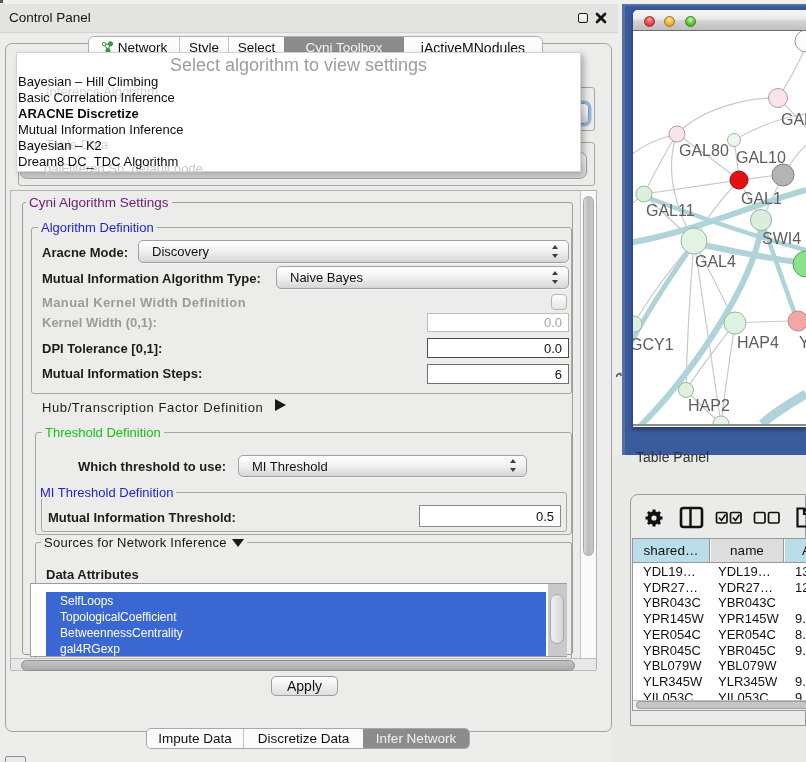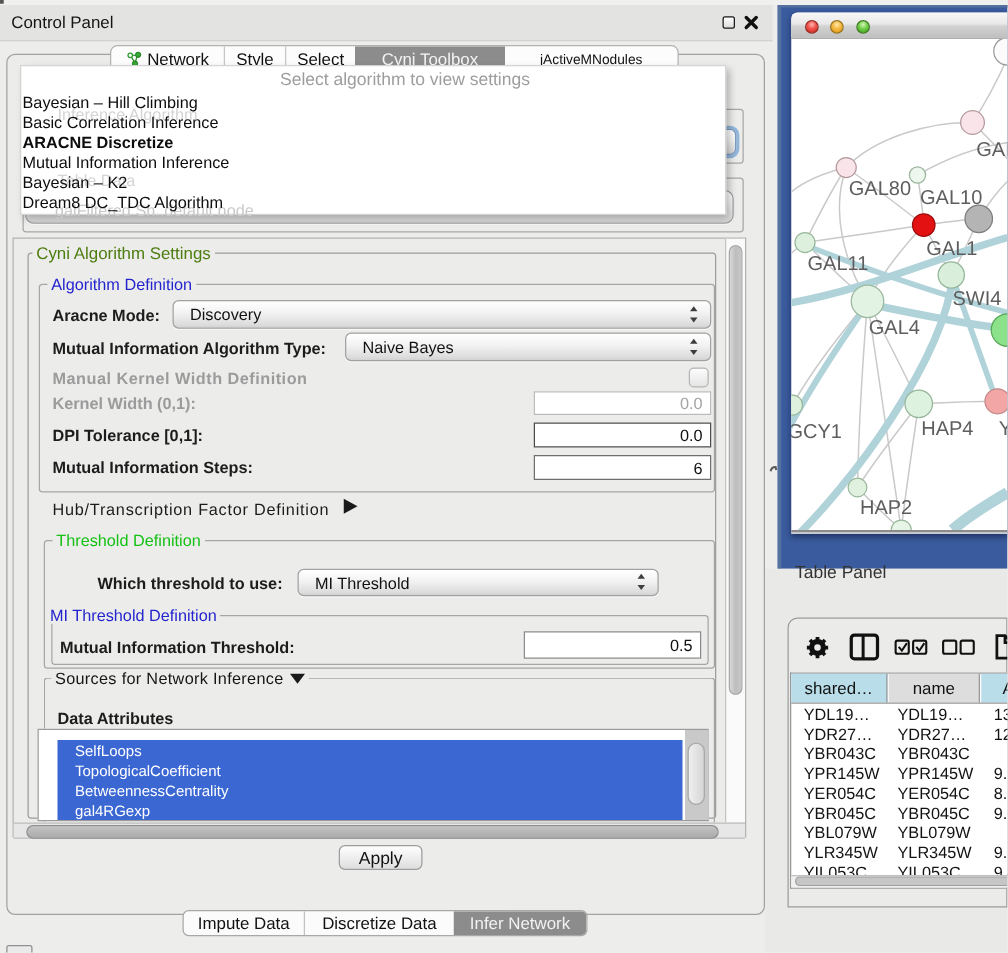--- a/index.html
+++ b/index.html
@@ -42,36 +42,36 @@
       <path d="M3.5 3.5 L9 3 M9 3 L7 9.5 M3.5 3.5 L7 9.5" stroke="#2c8f2c" stroke-width="1" fill="none"></path>
       <circle cx="3.2" cy="3.2" r="1.8" fill="#fff" stroke="#2f9e2f" stroke-width="1"></circle>
       <circle cx="9.5" cy="2.8" r="2.1" fill="#35a835" stroke="#1d7a1d" stroke-width=".8"></circle>
       <circle cx="7" cy="9.8" r="2.1" fill="#35a835" stroke="#1d7a1d" stroke-width=".8"></circle>
     </svg>
     <span style="font-size:13.5px;color:#111;">Network</span>
   </div>
   <div style="width:48px;display:flex;align-items:center;justify-content:center;border-right:1px solid #c6c6c6;font-size:13.5px;color:#111;">Style</div>
   <div style="width:55px;display:flex;align-items:center;justify-content:center;font-size:13.5px;color:#111;">Select</div>
   <div style="width:120px;display:flex;align-items:center;justify-content:center;background:#8c8c8c;color:#f4f4f4;font-size:13.5px;">Cyni Toolbox</div>
-  <div style="flex:1;display:flex;align-items:center;justify-content:center;font-size:11px;color:#111;">jActiveMNodules</div>
+  <div style="flex:1;display:flex;align-items:center;justify-content:center;font-size:14px;color:#111;">jActiveMNodules</div>
 </div>
 
 <div class="ab gbox" style="left:18px;top:87px;width:577px;height:44px;"></div>
 <div class="ab combo" style="left:20px;top:103px;width:569px;height:21px;box-shadow:0 0 0 2.5px rgba(88,148,208,.62);border-color:#7a9cc2;"></div>
 
 <div class="ab gbox" style="left:18px;top:142px;width:577px;height:44px;"></div>
 <div class="ab combo" style="left:20px;top:152px;width:567px;height:27px;border-radius:7px;"></div>
 
 <div class="ab" style="left:10px;top:190px;width:587px;height:480px;border:1px solid #b3b3b3;background:#ececeb;"></div>
 
 <div class="ab" style="left:580px;top:191px;width:16px;height:467px;background:#fafafa;border-left:1px solid #c4c4c4;"></div>
 <div class="ab" style="left:582.5px;top:196px;width:11px;height:360px;background:linear-gradient(90deg,#d8d8d8,#bdbdbd 50%,#c8c8c8);border:1px solid #a8a8a8;border-radius:6px;"></div>
 
 <div class="ab gbox" style="left:22px;top:202px;width:551px;height:453px;border-color:#9d9d9d;"></div>
-<div class="ab gtit" style="left:26px;top:196px;color:#4d7c0f;font-size:13.5px;">Cyni Algorithm Settings</div>
+<div class="ab gtit" style="left:26px;top:196px;color:#701a75;font-size:13.5px;">Cyni Algorithm Settings</div>
 
 <div class="ab gbox" style="left:31px;top:227px;width:541px;height:167px;"></div>
 <div class="ab gtit" style="left:38px;top:221px;color:#2424cf;">Algorithm Definition</div>
 
 <div class="ab lbl b" style="left:42px;top:245px;">Aracne Mode:</div>
 <div class="ab combo" style="left:138px;top:240px;width:431px;height:23px;">
     <span class="ct">Discovery</span>
     <span class="arr"></span>
   </div>
 <div class="ab lbl b" style="left:42px;top:271px;">Mutual Information Algorithm Type:</div>
@@ -123,21 +123,21 @@
 <div class="ab" style="left:146px;top:708px;width:324px;height:21px;background:#fbfbfb;border:1px solid #a8a8a8;border-radius:5px;overflow:hidden;display:flex;margin-top:20px;">
   <div style="width:96px;display:flex;align-items:center;justify-content:center;border-right:1px solid #c2c2c2;font-size:13.5px;color:#111;">Impute Data</div>
   <div style="width:119px;display:flex;align-items:center;justify-content:center;font-size:13.5px;color:#111;">Discretize Data</div>
   <div style="flex:1;display:flex;align-items:center;justify-content:center;background:#8c8c8c;color:#f2f2f2;font-size:13.5px;">Infer Network</div>
 </div>
 
 <div class="ab" style="left:16px;top:52px;width:565px;height:120px;background:#fff;border:1px solid #d4d4d4;box-shadow:3px 3px 6px rgba(0,0,0,.28);"></div>
 <div class="ab" style="left:46px;top:84px;font-size:13px;color:#d4d4d4;">Inference Algorithm</div>
 <div class="ab" style="left:46px;top:137px;font-size:13px;color:#d4d4d4;">Table Data</div>
 <div class="ab" style="left:44px;top:161px;font-size:13px;color:#c9c9c9;">galFiltered Sh..default node</div>
-<div class="ab" style="left:16px;top:55px;width:616px;text-align:center;font-size:14px;color:#9d9d9d;">Select algorithm to view settings</div>
+<div class="ab" style="left:16px;top:55px;width:565px;text-align:center;font-size:18px;color:#9d9d9d;">Select algorithm to view settings</div>
 <div class="ab" style="left:18px;top:73.5px;font-size:13px;color:#0d0d0d;line-height:16px;white-space:nowrap;">Bayesian – Hill Climbing<br>Basic Correlation Inference<br><span class="b">ARACNE Discretize</span><br>Mutual Information Inference<br>Bayesian – K2<br>Dream8 DC_TDC Algorithm</div>
 
 <div class="ab" style="left:622px;top:4px;width:184px;height:451px;background:#3a5b9d;box-shadow:inset 3px 2px 0 #54719f;"></div>
 
 <div class="ab" style="left:633px;top:10px;width:173px;height:417px;border-top-left-radius:5px;background:#fff;box-shadow:0 2px 5px rgba(0,0,30,.45);"></div>
 <div class="ab" style="left:633px;top:10px;width:173px;height:21px;border-top-left-radius:5px;background:linear-gradient(#f7f7f7,#e9e9e9 45%,#d2d2d2 55%,#bfbfbf);border-bottom:1px solid #6f6f6f;"></div>
 <div class="ab" style="left:643.5px;top:15.5px;width:11px;height:11px;border-radius:50%;background:radial-gradient(circle at 50% 30%,#ffb3ad 0%,#f0524a 45%,#d93831 75%,#8f1410 100%);border:.5px solid #9a2b24;"></div>
 <div class="ab" style="left:663.5px;top:15.5px;width:11px;height:11px;border-radius:50%;background:radial-gradient(circle at 50% 30%,#ffe9a8 0%,#f3b841 45%,#e8a426 75%,#9a6a10 100%);border:.5px solid #9d7419;"></div>
 <div class="ab" style="left:684.5px;top:15.5px;width:11px;height:11px;border-radius:50%;background:radial-gradient(circle at 50% 30%,#d2f5b6 0%,#72ce49 45%,#4fb12e 75%,#2a6d12 100%);border:.5px solid #3f7d22;"></div>
 

